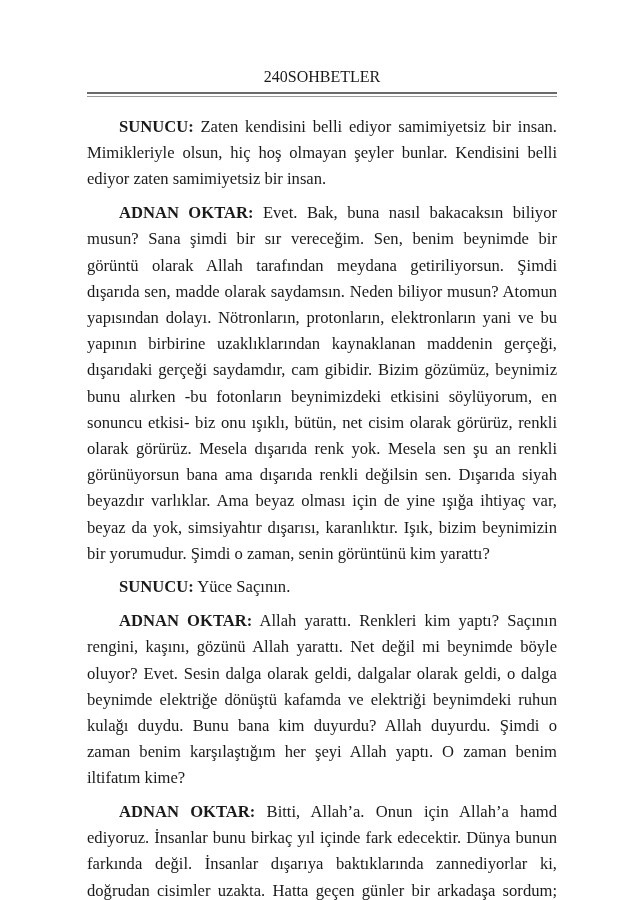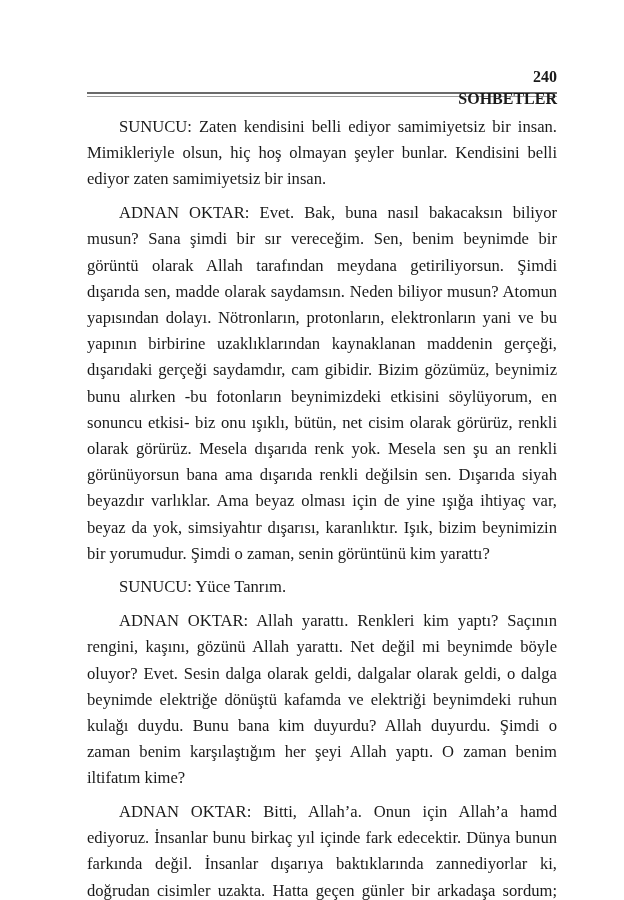--- a/index.html
+++ b/index.html
@@ -1,36 +1,36 @@
 <!DOCTYPE html>
 <html><head>
 <meta charset="utf-8">
 <style>
   html, body { margin: 0; padding: 0; background: #ffffff; }
   body { width: 624px; height: 900px; position: relative; overflow: hidden;
          font-family: "Liberation Serif", "DejaVu Serif", serif; color: #1a1a1a; }
   .page { position: absolute; left: 87px; top: 66px; width: 470px; }
-  .running-head { display: flex; justify-content: space-between; align-items: flex-end;
-                  font-weight: bold; font-size: 16px; height: 22px; line-height: 22px; flex-direction: column; }
+  .running-head { display: flex; justify-content: center; align-items: flex-end;
+                  font-weight: normal; font-size: 16px; height: 22px; line-height: 22px; }
   .rule { margin-top: 4px; height: 5px; border-top: 2px solid #6a6a6a; border-bottom: 1px solid #9a9a9a; box-sizing: border-box; }
   .body { margin-top: 17px; }
   .para { font-size: 16.6px; line-height: 26.2px; text-align: justify; text-indent: 32px;
           margin: 0 0 7.5px 0; hyphens: manual; }
-  .speaker { font-weight: normal; }
+  .speaker { font-weight: bold; }
 </style>
 </head>
 <body>
 
 <div class="page">
   <div class="running-head">
     <span>240</span>
     <span>SOHBETLER</span>
   </div>
   <div class="rule"></div>
 
   <div class="body">
     <p class="para"><span class="speaker">SUNUCU:</span><span> Zaten kendisini belli ediyor samimiyetsiz bir insan. Mimikleriyle olsun, hiç hoş olmayan şeyler bunlar. Kendisini belli ediyor zaten samimiyetsiz bir insan.</span></p>
     <p class="para"><span class="speaker">ADNAN OKTAR:</span><span> Evet. Bak, buna nasıl bakacaksın biliyor musun? Sana şimdi bir sır vereceğim. Sen, benim beynimde bir görüntü olarak Allah tarafından meydana getiriliyorsun. Şimdi dışarıda sen, madde ola­rak saydamsın. Neden biliyor musun? Atomun yapısından dolayı. Nötron­ların, protonların, elektronların yani ve bu yapının birbirine uzaklıkların­dan kaynaklanan maddenin gerçeği, dışarıdaki gerçeği saydamdır, cam gibidir. Bizim gözümüz, beynimiz bunu alırken -bu fotonların beynimiz­deki etkisini söylüyorum, en sonuncu etkisi- biz onu ışıklı, bütün, net cisim olarak görürüz, renkli olarak görürüz. Mesela dışarıda renk yok. Mesela sen şu an renkli görünüyorsun bana ama dışarıda renkli değilsin sen. Dışarıda siyah beyazdır varlıklar. Ama beyaz olması için de yine ışığa ihtiyaç var, beyaz da yok, simsiyahtır dışarısı, karanlıktır. Işık, bizim beynimizin bir yorumudur. Şimdi o zaman, senin görüntünü kim yarattı?</span></p>
-    <p class="para"><span class="speaker">SUNUCU:</span><span> Yüce Tanrım.</span></p>
+    <p class="para"><span class="speaker">SUNUCU:</span><span> Yüce Saçının.</span></p>
     <p class="para"><span class="speaker">ADNAN OKTAR:</span><span> Allah yarattı. Renkleri kim yaptı? Saçının rengi­ni, kaşını, gözünü Allah yarattı. Net değil mi beynimde böyle oluyor? Evet. Sesin dalga olarak geldi, dalgalar olarak geldi, o dalga beynimde elektriğe dönüştü kafamda ve elektriği beynimdeki ruhun kulağı duydu. Bunu bana kim duyurdu? Allah duyurdu. Şimdi o zaman benim karşılaş­tığım her şeyi Allah yaptı. O zaman benim iltifatım kime?</span></p>
     <p class="para"><span class="speaker">ADNAN OKTAR:</span><span> Bitti, Allah’a. Onun için Allah’a hamd ediyoruz. İnsanlar bunu birkaç yıl içinde fark edecektir. Dünya bunun farkında değil. İnsanlar dışarıya baktıklarında zannediyorlar ki, doğrudan cisimler uzakta. Hatta geçen günler bir arkadaşa sordum; “ben ne kadar uzakta­yım?” dedim, değil mi röportajda da sordum. Mesela “1.5 metre kadar</span></p>
   </div>
 </div>
 
 </body></html>

